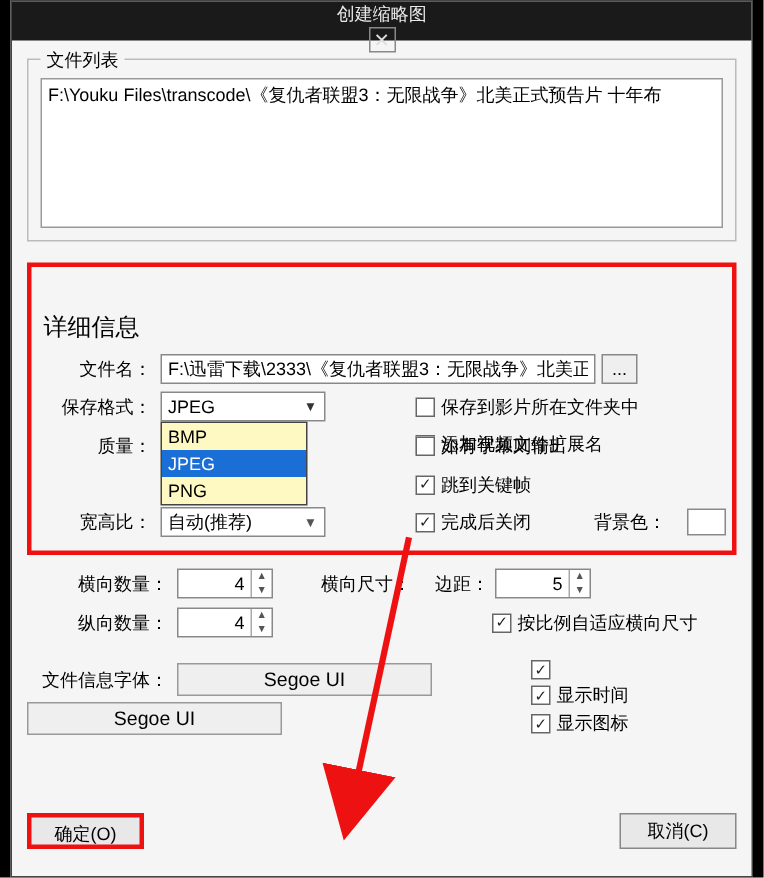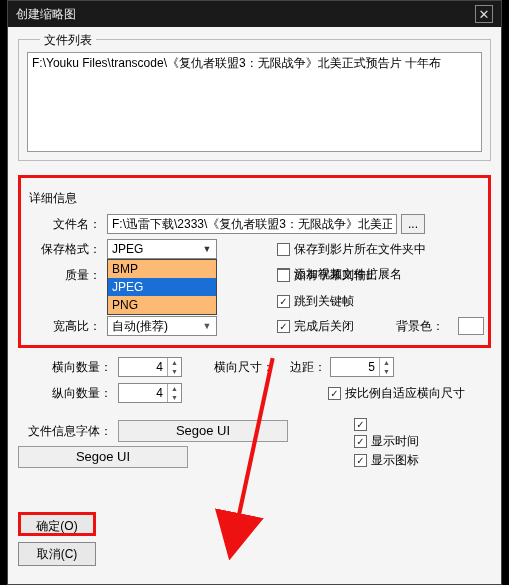--- a/index.html
+++ b/index.html
@@ -21,20 +21,21 @@
     display: flex;
     flex-direction: column;
   }
   .titlebar {
     height: 26px;
     background: #1a1a1a;
     color: #e8e8e8;
     display: flex;
     align-items: center;
     padding: 0 8px;
+    flex-direction: column;
   }
   .titlebar .title { flex: 1; }
   .titlebar .close {
     width: 18px; height: 18px;
     border: 1px solid #888;
     display: flex; align-items: center; justify-content: center;
     font-size: 13px;
     color: #ddd;
     cursor: pointer;
   }
@@ -49,21 +50,21 @@
   .group {
     border: 1px solid #bbb;
     padding: 8px;
     padding-top: 12px;
     position: relative;
     margin-top: 6px;
   }
   .group-legend {
     position: absolute;
     top: -8px;
-    left: 21px;
+    left: 8px;
     background: #f5f5f5;
     padding: 0 4px;
     font-size: 12px;
   }
   .filelist-box {
     width: 100%;
     height: 100px;
     border: 1px solid #999;
     background: #fff;
     padding: 2px 4px;
@@ -75,22 +76,23 @@
   .detail-wrap {
     border: 3px solid #e11;
     margin-top: 14px;
     padding: 4px 4px 6px 4px;
   }
   .detail-group {
     position: relative;
     padding-top: 8px;
   }
   .detail-legend {
-    font-size: 12px;
+    font-size: 16px;
     padding: 0 4px 4px 4px;
+    margin-top: 18px;
   }
   .row {
     display: flex;
     align-items: center;
     height: 24px;
     margin: 1px 0;
   }
   .lbl {
     width: 82px;
     text-align: right;
@@ -126,23 +128,23 @@
   .combo .arrow {
     width: 14px;
     text-align: center;
     color: #555;
     font-size: 9px;
   }
   .combo.open .arrow { color: #333; }
   .dropdown {
     position: absolute;
     top: 19px; left: -1px;
-    width: 110px;
+    width: 98px;
     border: 1px solid #444;
-    background: #fdba74;
+    background: #fef9c3;
     z-index: 10;
   }
   .dropdown .opt {
     height: 18px;
     padding: 0 4px;
     display: flex; align-items: center;
     cursor: pointer;
   }
   .dropdown .opt.sel {
     background: #1a6fd6;
@@ -225,21 +227,20 @@
     margin-left: 18px;
   }
   .chkstack .chkcol { margin-left: 0; }
   
   .btnbar {
     display: flex;
     justify-content: space-between;
     gap: 6px;
     padding: 14px 0 10px 0;
     margin-top: auto;
-    flex-direction: column;
   }
   .btn {
     width: 78px; height: 24px;
     border: 1px solid #888;
     background: #e8e8e8;
     text-align: center;
     line-height: 22px;
     cursor: pointer;
   }
   .btn.primary {

